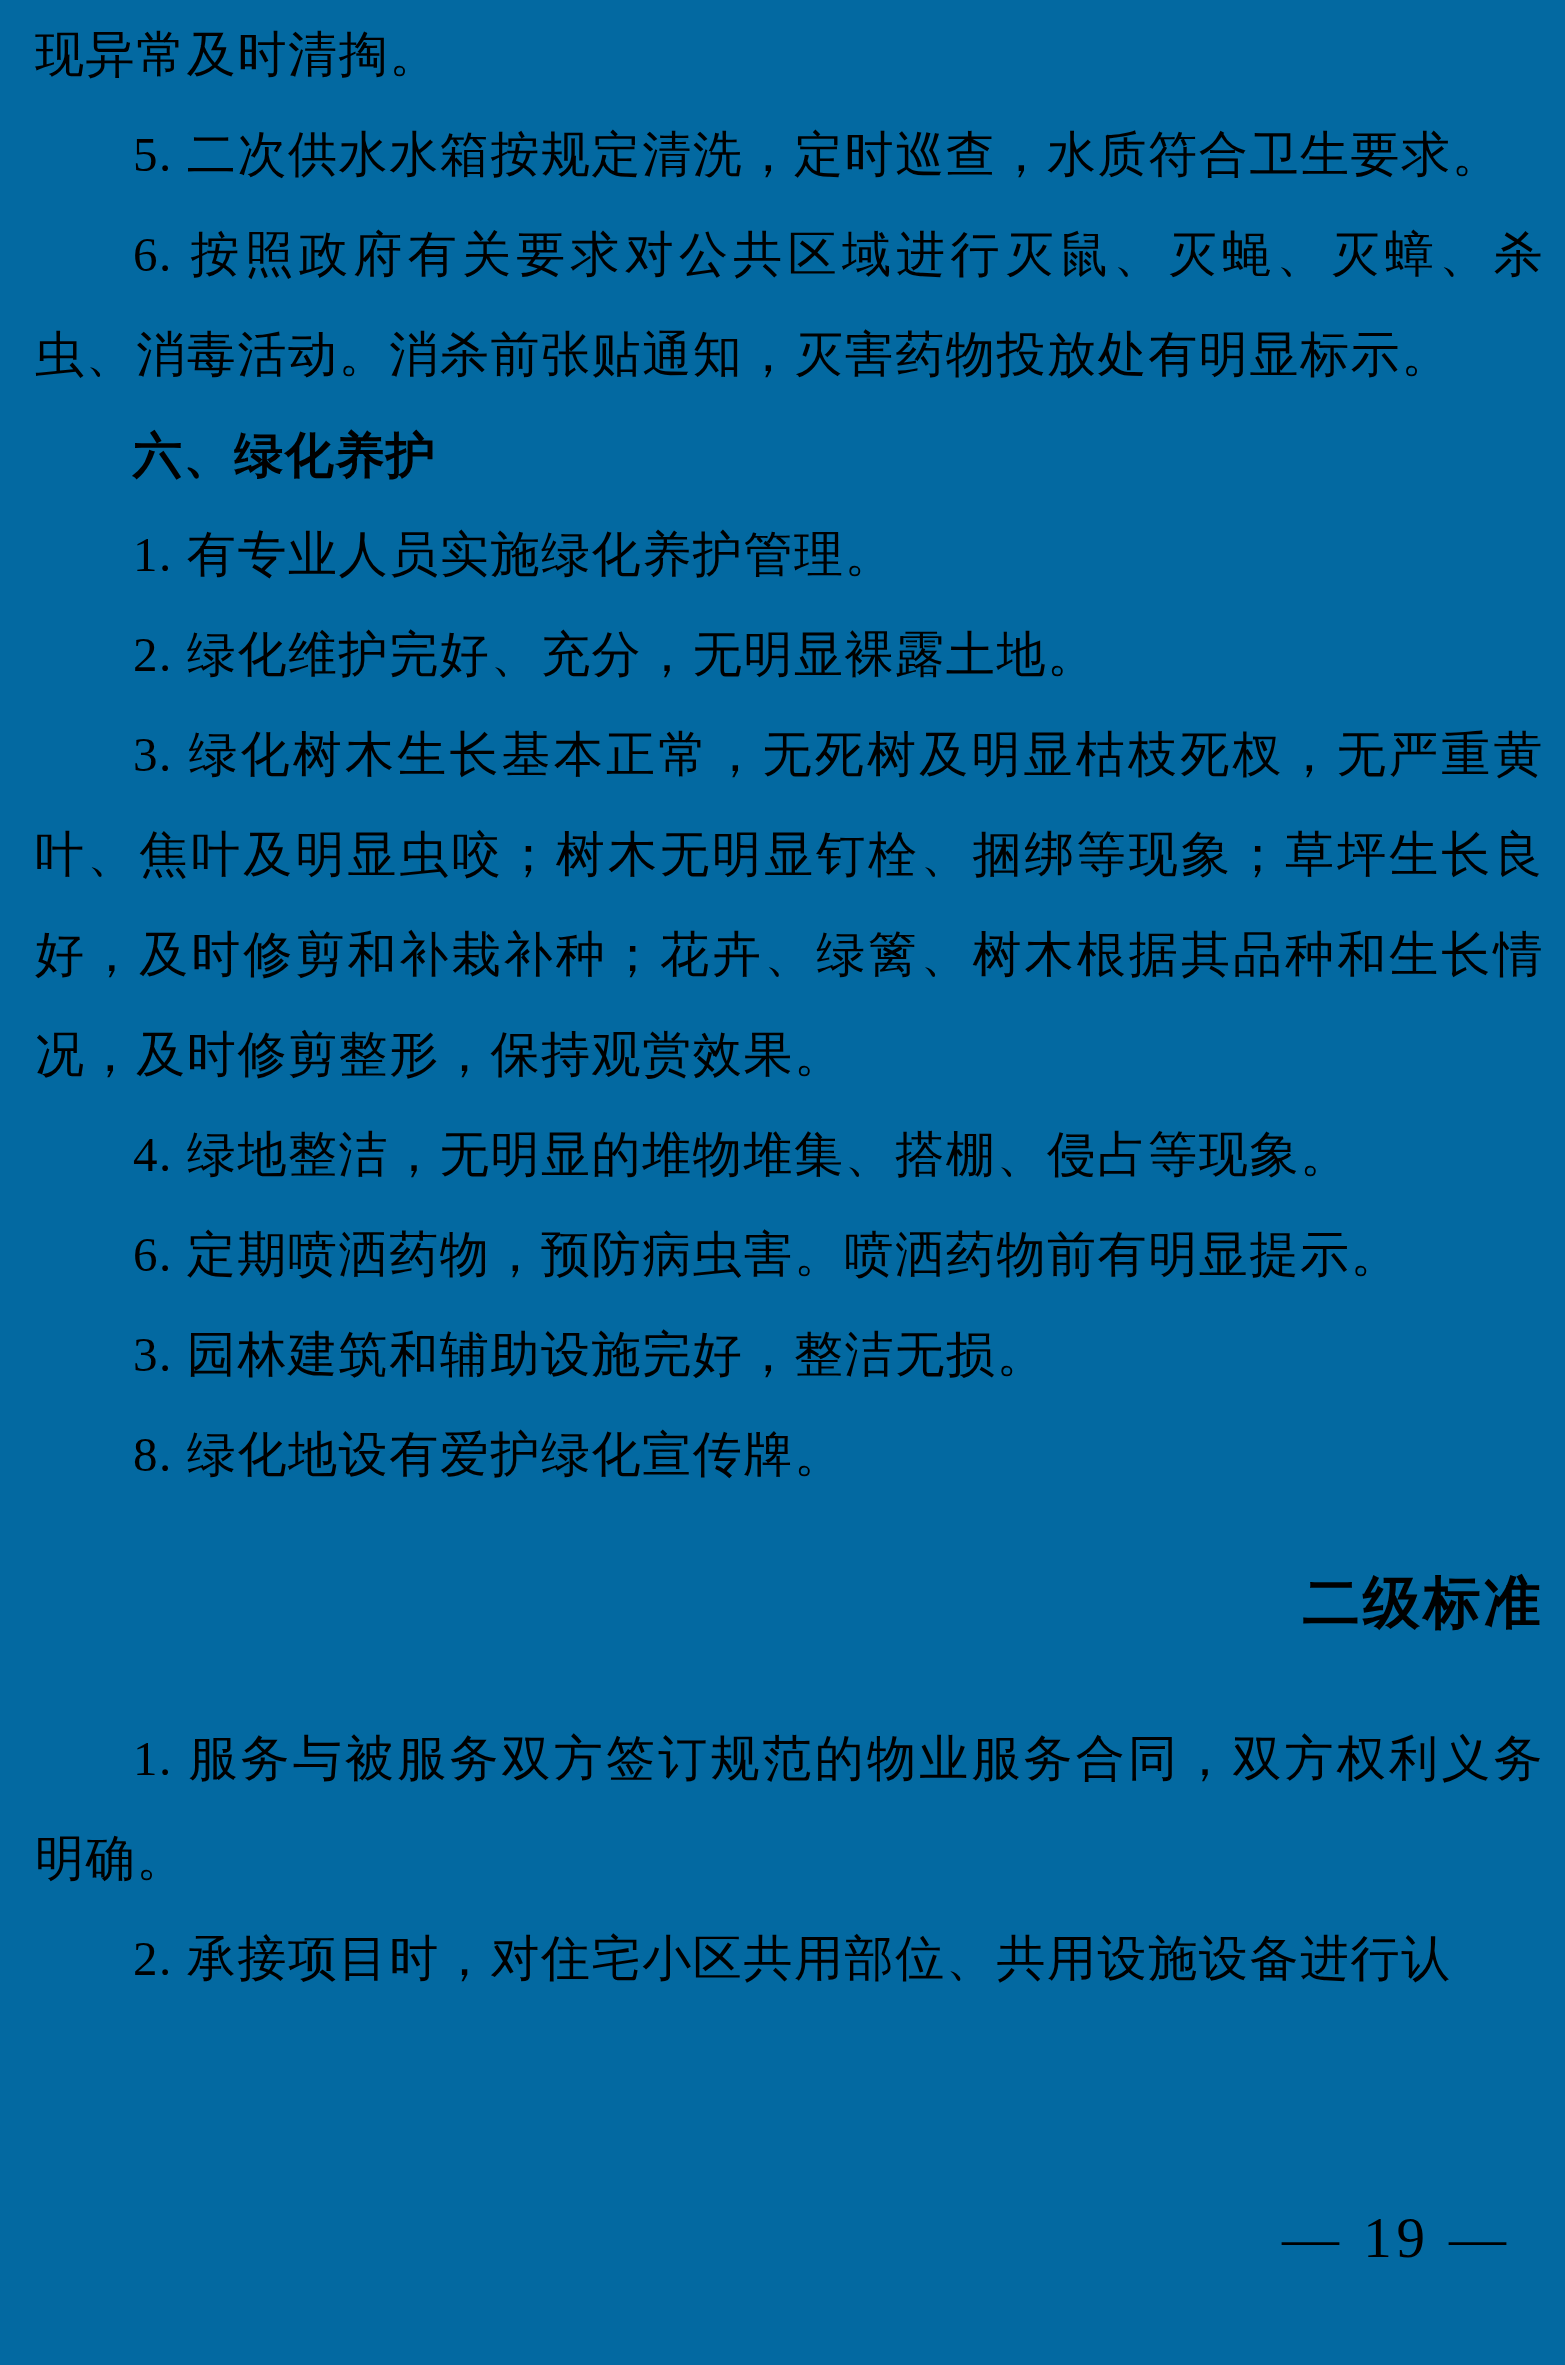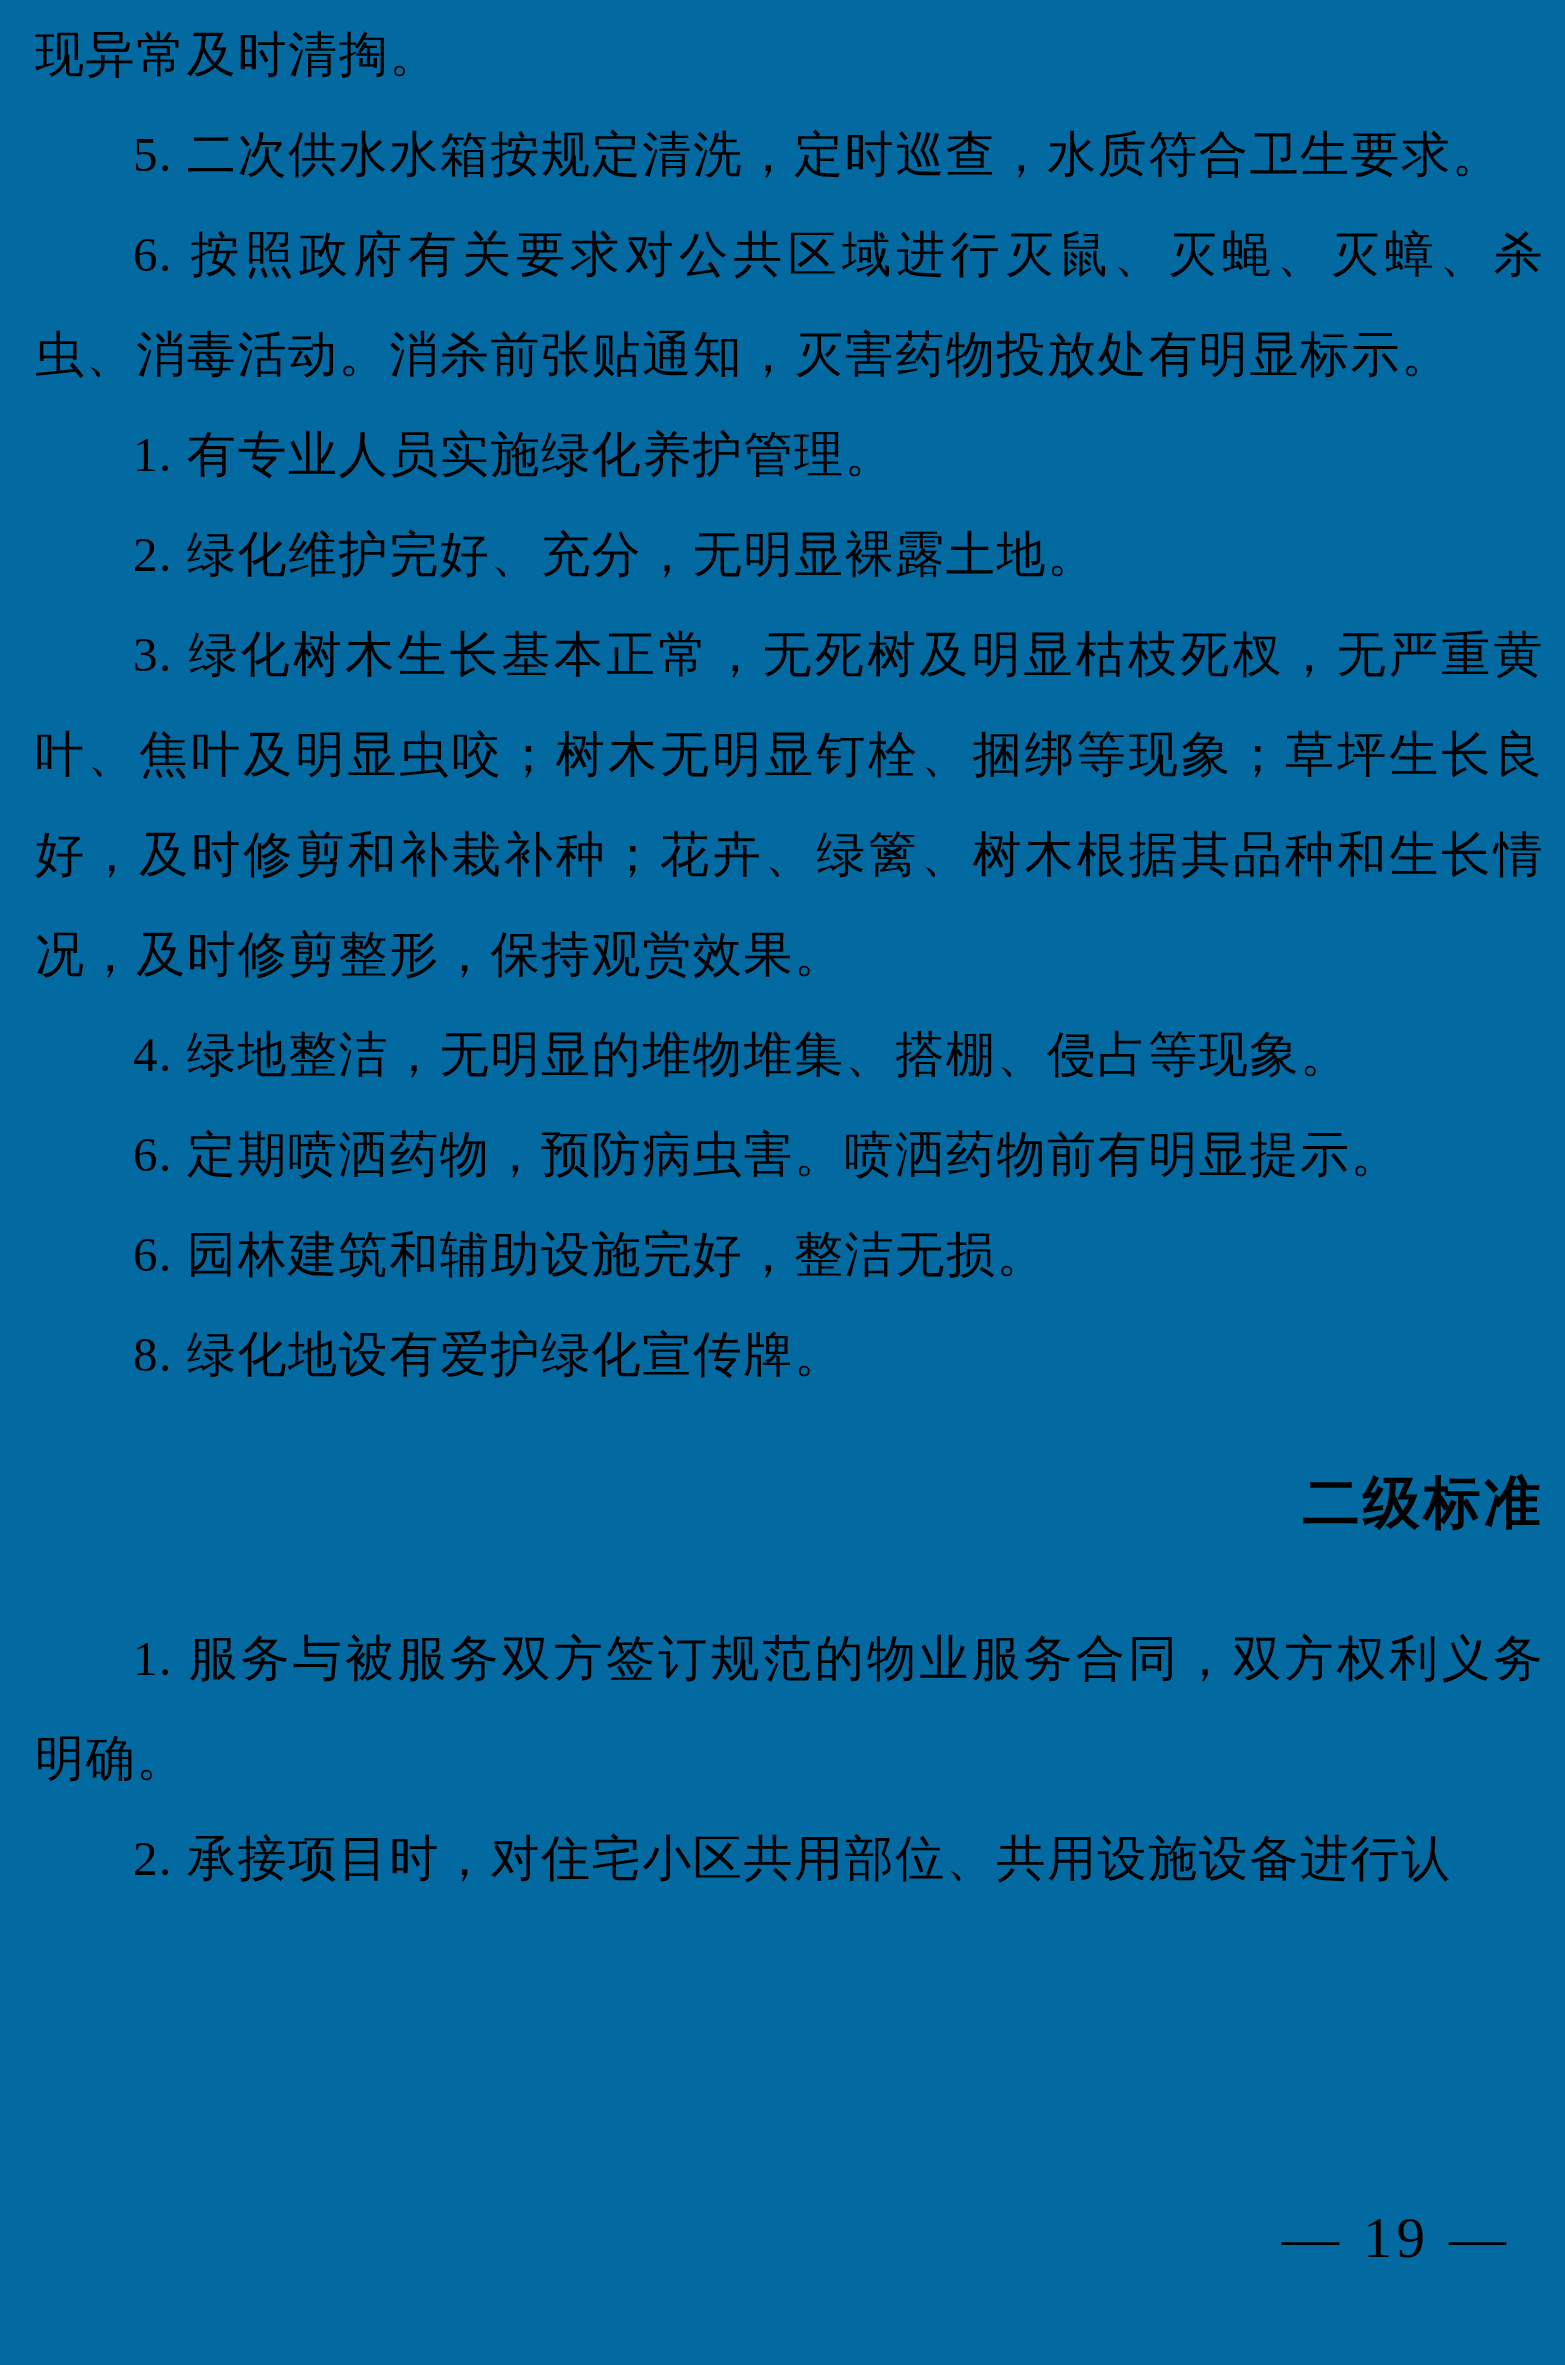--- a/index.html
+++ b/index.html
@@ -63,26 +63,27 @@
   }
 </style>
 </head>
 <body>
 
 <div class="page">
   <div class="content">
     <p class="body noindent">现异常及时清掏。</p>
     <p class="body">5. 二次供水水箱按规定清洗，定时巡查，水质符合卫生要求。</p>
     <p class="body">6. 按照政府有关要求对公共区域进行灭鼠、灭蝇、灭蟑、杀虫、消毒活动。消杀前张贴通知，灭害药物投放处有明显标示。</p>
+    <p class="h2">六、绿化养护</p>
     <p class="body">1. 有专业人员实施绿化养护管理。</p>
     <p class="body">2. 绿化维护完好、充分，无明显裸露土地。</p>
     <p class="body">3. 绿化树木生长基本正常，无死树及明显枯枝死杈，无严重黄叶、焦叶及明显虫咬；树木无明显钉栓、捆绑等现象；草坪生长良好，及时修剪和补栽补种；花卉、绿篱、树木根据其品种和生长情况，及时修剪整形，保持观赏效果。</p>
     <p class="body">4. 绿地整洁，无明显的堆物堆集、搭棚、侵占等现象。</p>
     <p class="body">6. 定期喷洒药物，预防病虫害。喷洒药物前有明显提示。</p>
-    <p class="body">6. 园林建筑和辅助设施完好，整洁无损。</p>
+    <p class="body">3. 园林建筑和辅助设施完好，整洁无损。</p>
     <p class="body">8. 绿化地设有爱护绿化宣传牌。</p>
     <p class="h1">二级标准</p>
     <p class="body">1. 服务与被服务双方签订规范的物业服务合同，双方权利义务明确。</p>
     <p class="body">2. 承接项目时，对住宅小区共用部位、共用设施设备进行认</p>
   </div>
   <div class="footer">— 19 —</div>
 </div>
 
 
 </body></html>

